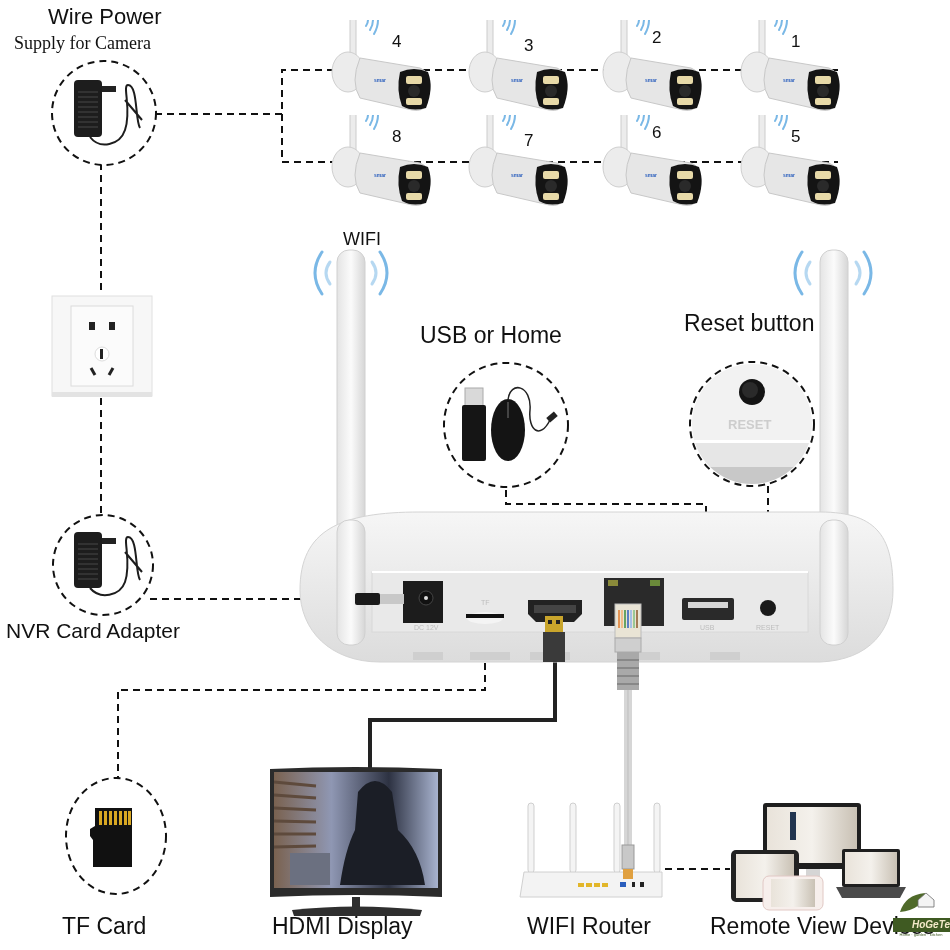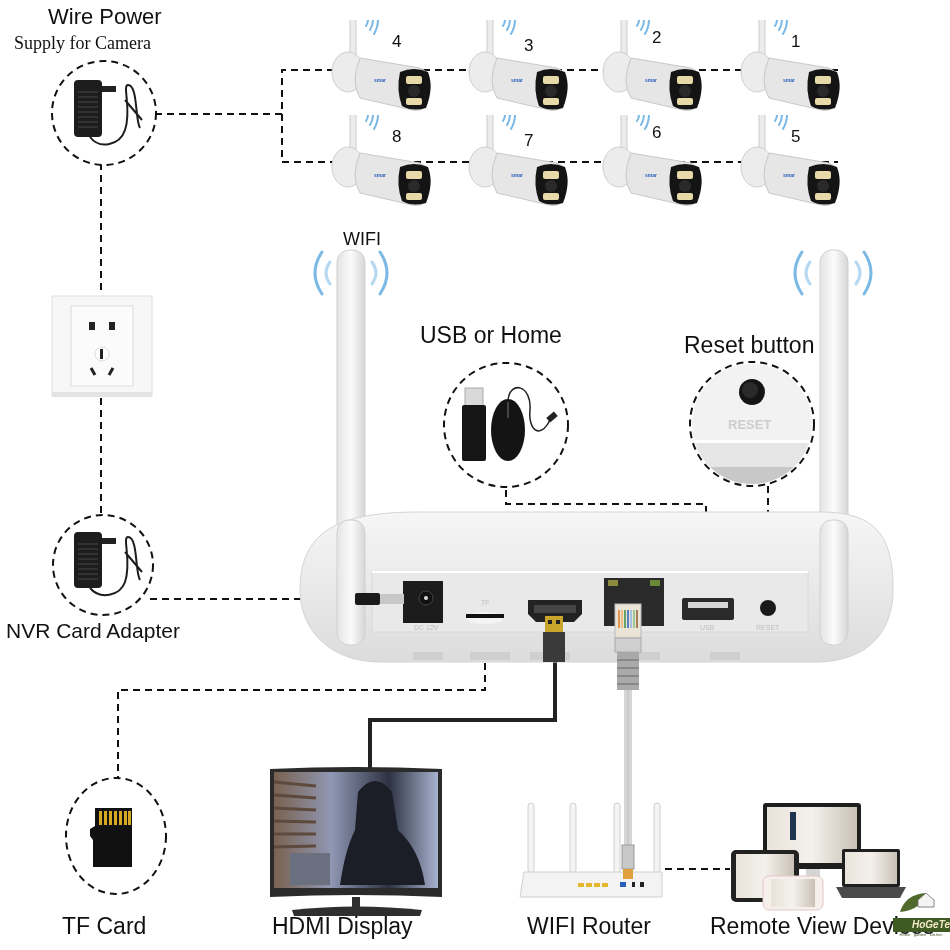--- a/index.html
+++ b/index.html
@@ -414,21 +414,21 @@
         <text x="44" y="62" font-size="5" font-family="Liberation Sans, sans-serif" font-weight="bold" fill="#2a5ebd">smar</text>
       </svg></div>
     <div class="cam-num" style="left: 791px; top: 127px;">5</div>
   </div>
 
 <div class="label" style="left:48px; top:4px; font-size:22px;text-align:center;">Wire Power</div>
 <div class="label" style="left:14px; top:33px; font-size:18px;font-family:Liberation Serif, serif;">Supply for Camera</div>
 
 <div class="label" style="left:335px; top:229px; font-size:18px;margin-left:8px;">WIFI</div>
 <div class="label" style="left:420px; top:322px;">USB or Home</div>
-<div class="label" style="left:684px; top:332px;">Reset button</div>
+<div class="label" style="left:684px; top:310px;">Reset button</div>
 
 <div class="label" style="left:6px; top:619px; font-size:21px;">NVR Card Adapter</div>
 
 <div class="label" style="left:62px; top:913px;">TF Card</div>
 <div class="label" style="left:272px; top:913px;">HDMI Display</div>
 <div class="label" style="left:527px; top:913px;">WIFI Router</div>
 <div class="label" style="left:710px; top:913px;">Remote View Devices</div>
 
 <div class="abs" style="left:414px; top:624px; font-size:7px; color:#bdbdbd;">DC 12V</div>
 <div class="abs" style="left:481px; top:599px; font-size:7px; color:#bdbdbd;">TF</div>

